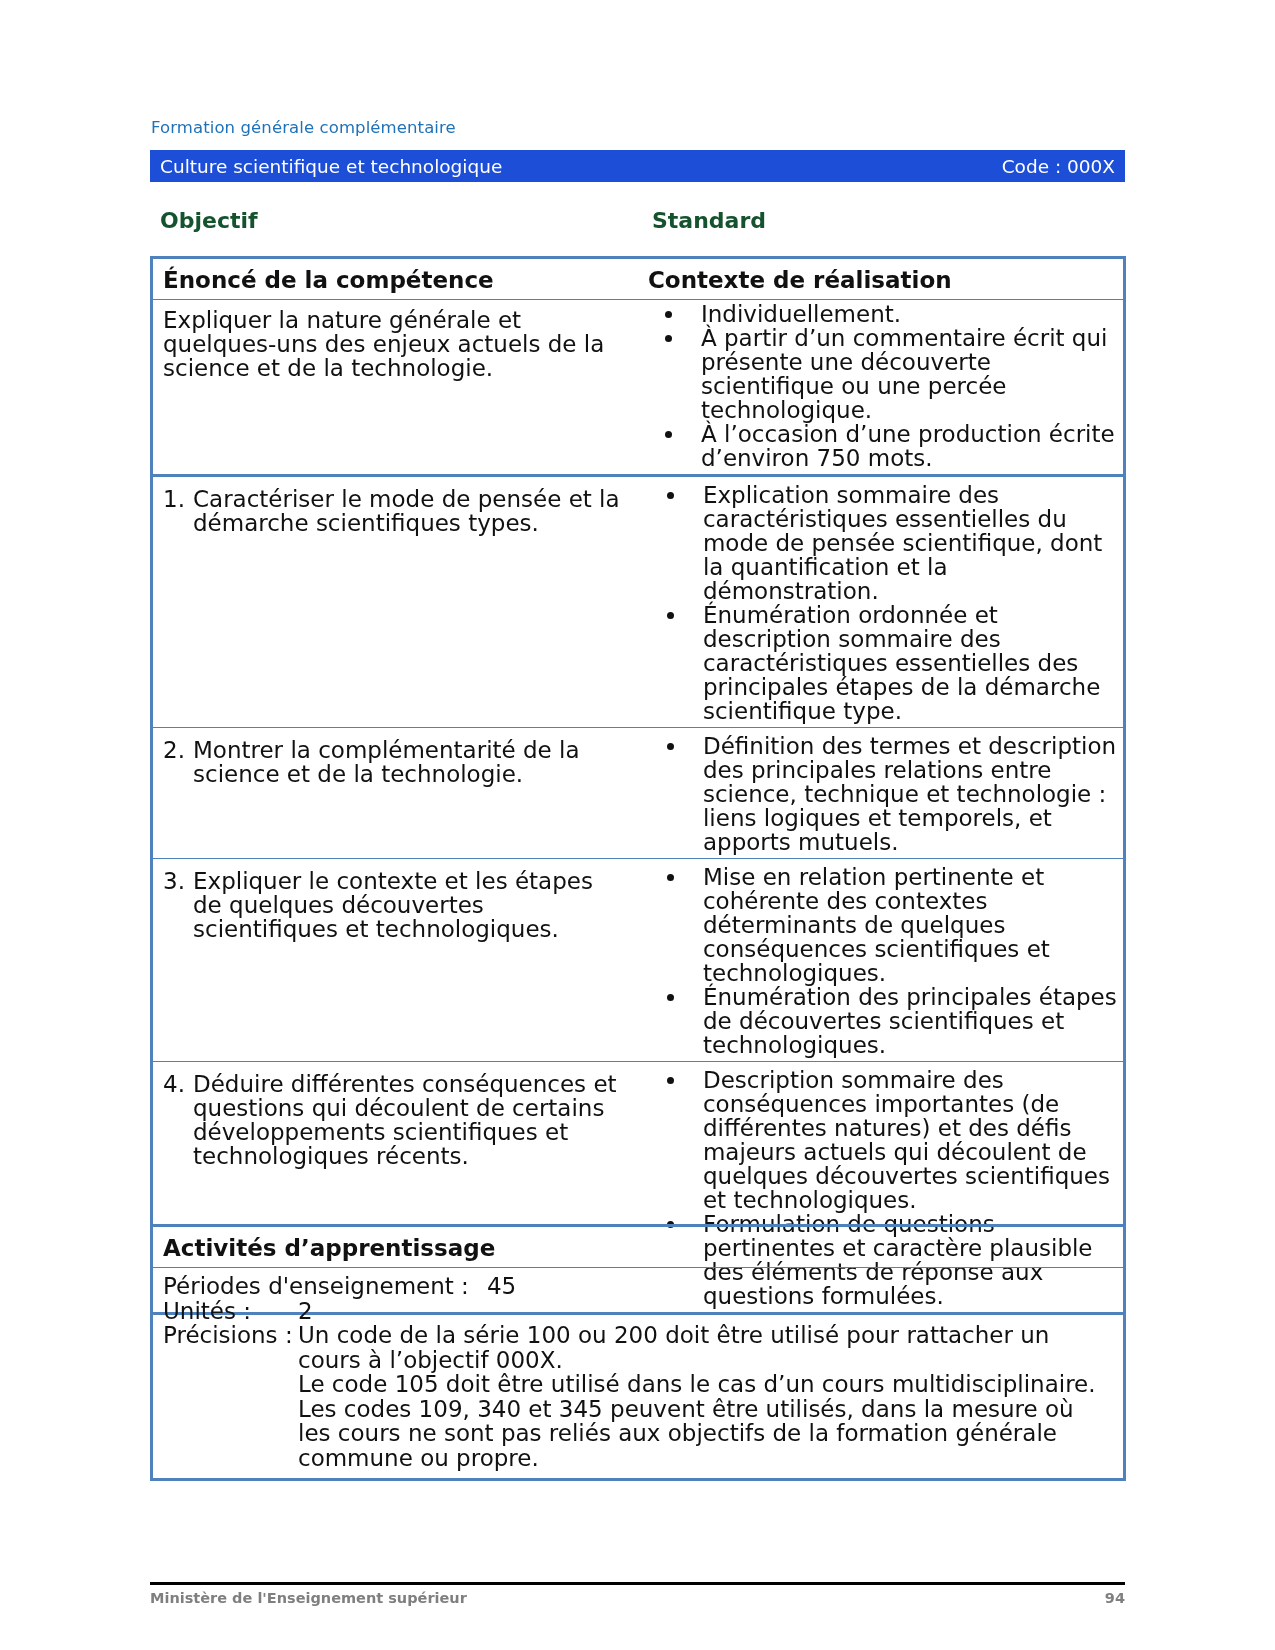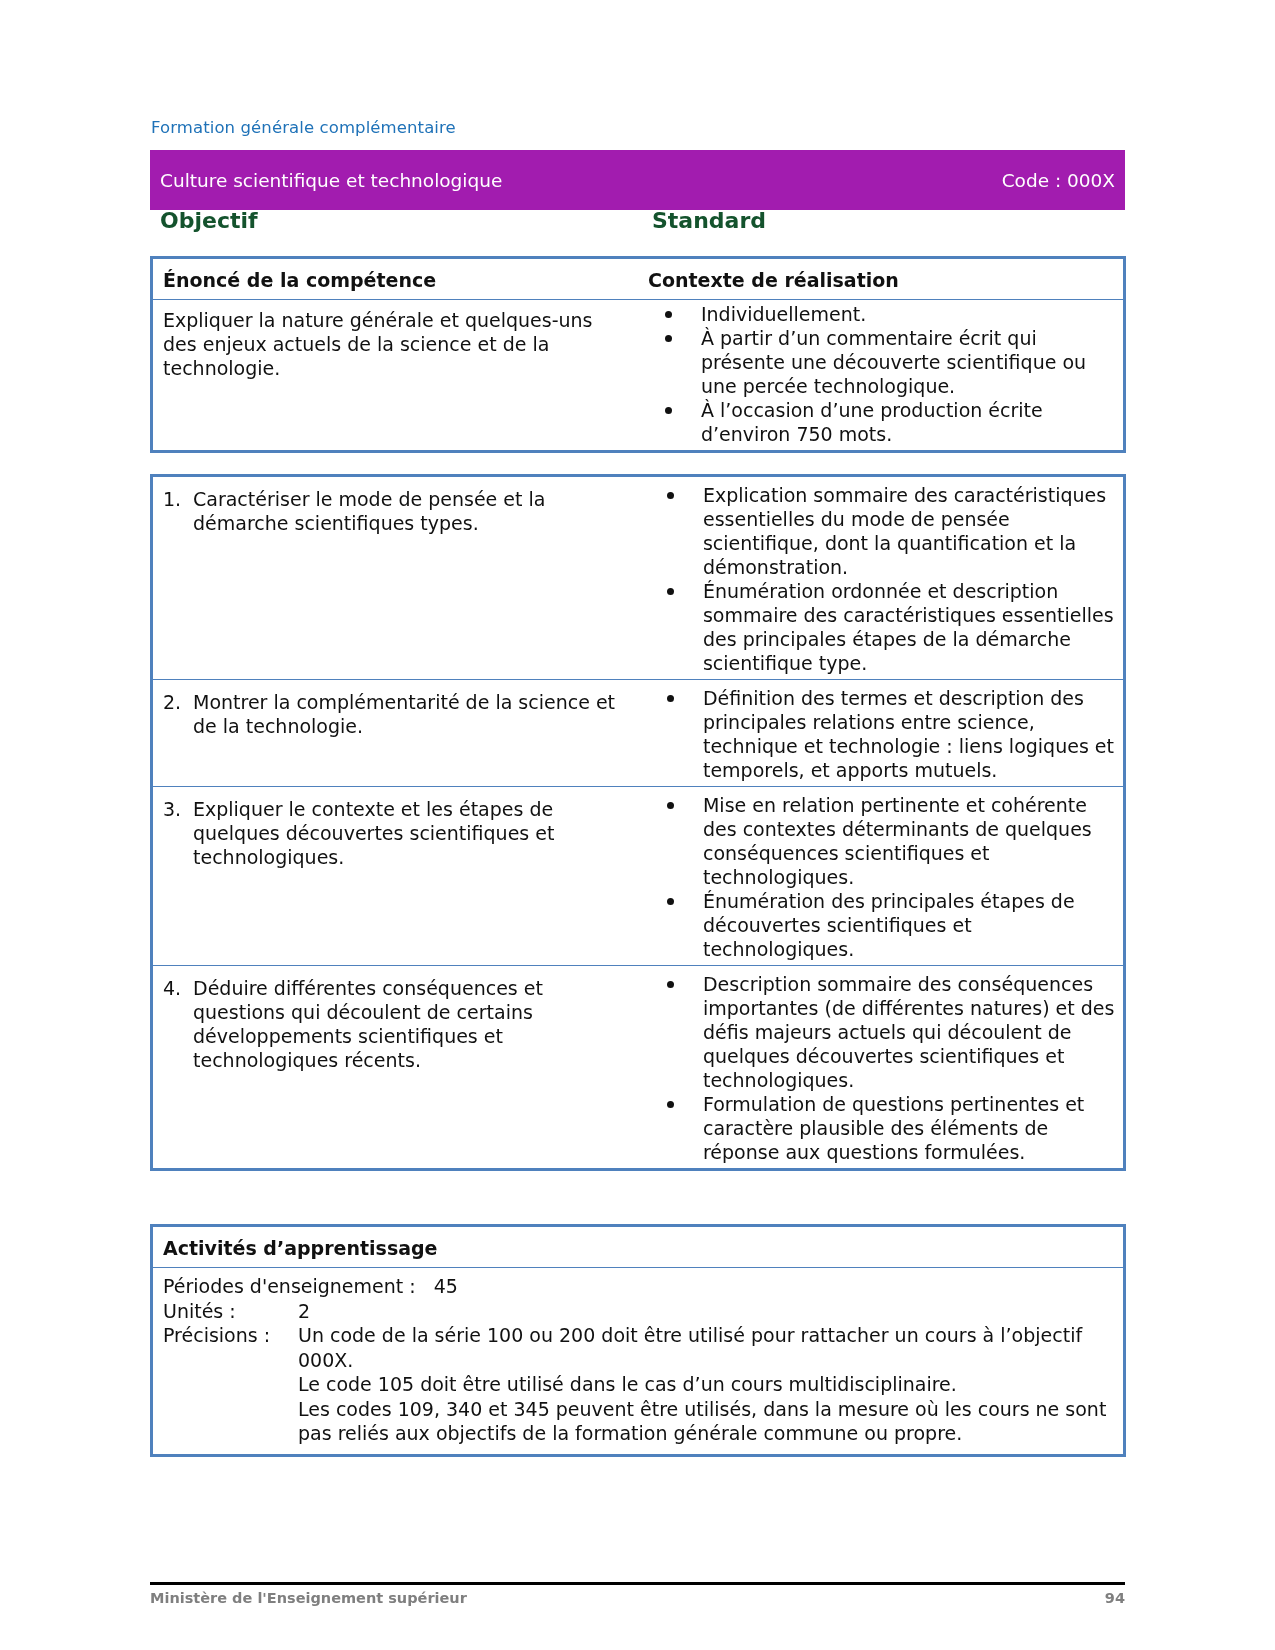--- a/index.html
+++ b/index.html
@@ -5,36 +5,36 @@
   html, body { margin: 0; padding: 0; background: #ffffff; }
   body {
     width: 1275px; height: 1650px; position: relative; overflow: hidden;
     font-family: "DejaVu Sans", sans-serif; color: #111111;
   }
   .running-head {
     position: absolute; left: 151px; top: 74px;
     font-size: 16.5px; color: #1f72b8; letter-spacing: 0.1px; margin-top: 44px;
   }
   .title-bar {
-    position: absolute; left: 150px; top: 150px; width: 975px; height: 60px;
-    background: #a21caf; color: #ffffff;
+    position: absolute; left: 150px; top: 150px; width: 975px; height: 32px;
+    background: #1d4ed8; color: #ffffff;
     display: flex; align-items: center; justify-content: space-between;
     box-sizing: border-box; padding: 0 10px 0 10px; font-size: 18.5px; gap: 20px;
   }
   .section-labels {
     position: absolute; top: 208px; left: 150px; width: 975px; height: 32px;
     font-size: 22px; font-weight: bold; color: #14532d;
   }
   .section-labels .lbl-objectif { position: absolute; left: 10px; top: 0; }
   .section-labels .lbl-standard { position: absolute; left: 502px; top: 0; }
 
   table.block {
     position: absolute; left: 150px; width: 976px;
     border-collapse: collapse; border: 3px solid #4f81bd;
-    font-size: 19px; line-height: 24px; table-layout: fixed;
+    font-size: 23px; line-height: 24px; table-layout: fixed;
   }
   table.block td {
     vertical-align: top; padding: 0;
     border-bottom: 1.5px solid #4f81bd;
   }
   table.block tr:last-child td { border-bottom: none; margin-top: 19px; }
   .th-cell {
     font-weight: bold; height: 42px; box-sizing: border-box;
     padding: 9px 10px 0 10px !important; line-height: 24px;
   }

